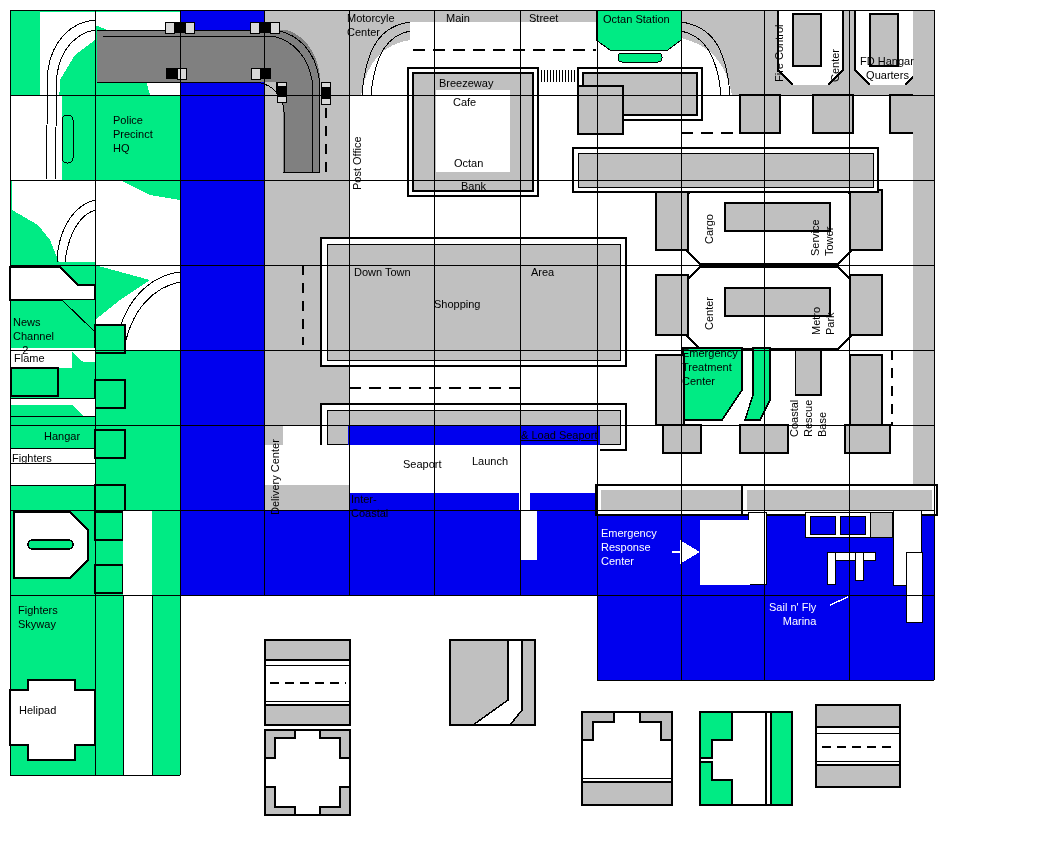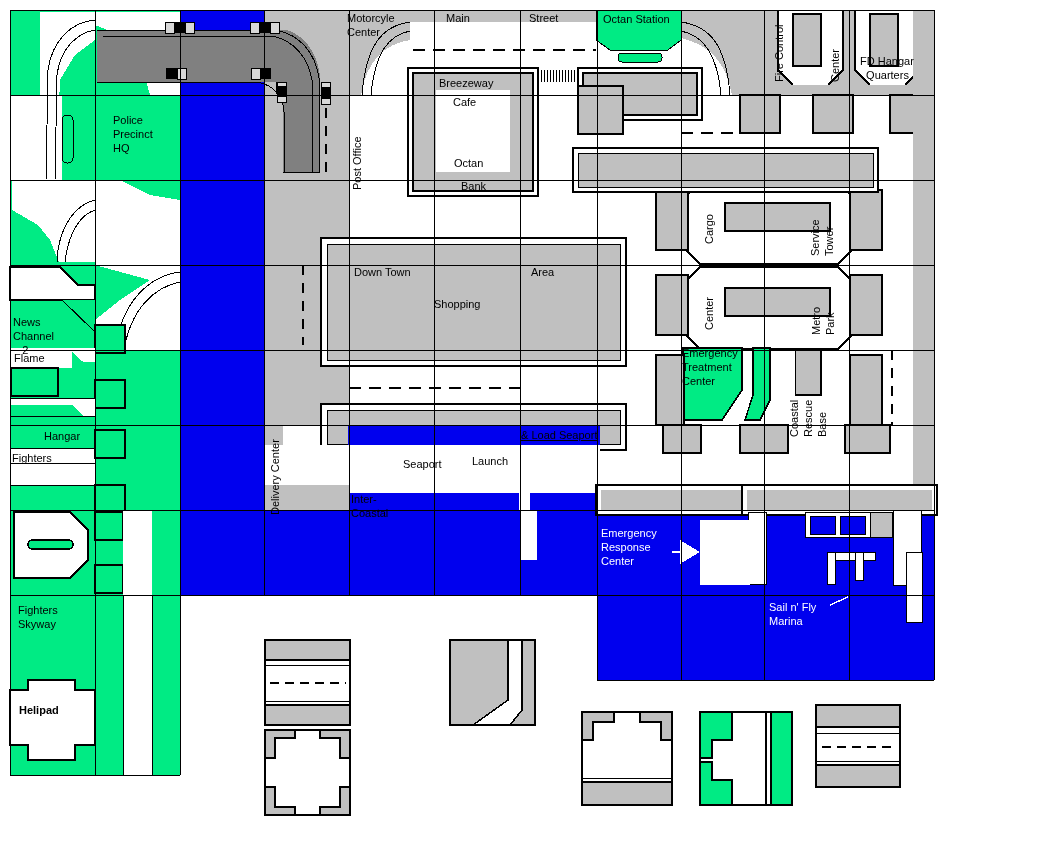--- a/index.html
+++ b/index.html
@@ -419,20 +419,20 @@
 <div class="lab vert up" style="left:268px;top:429px;height:86px;">Delivery Center</div>
 <div class="lab" style="left:351px;top:454px;margin-top:38px;">Inter-
 Coastal</div>
 <div class="lab" style="left:403px;top:457px;">Seaport</div>
 <div class="lab" style="left:472px;top:454px;">Launch</div>
 <div class="lab" style="left:521px;top:428px;text-decoration:underline;">&amp; Load Seaport</div>
 
 <div class="lab w" style="left:601px;top:526px;">Emergency
 Response
 Center</div>
-<div class="lab w" style="left:769px;top:600px;">Sail n' Fly
+<div class="lab w" style="left:769px;top:600px;text-align:right;">Sail n' Fly
 Marina</div>
 
 <div class="lab" style="left:18px;top:603px;">Fighters
 Skyway</div>
-<div class="lab" style="left:19px;top:703px;font-weight:bold;">Helipad</div>
+<div class="lab" style="left:19px;top:703px;">Helipad</div>
 
 </div>
 
 </body></html>

